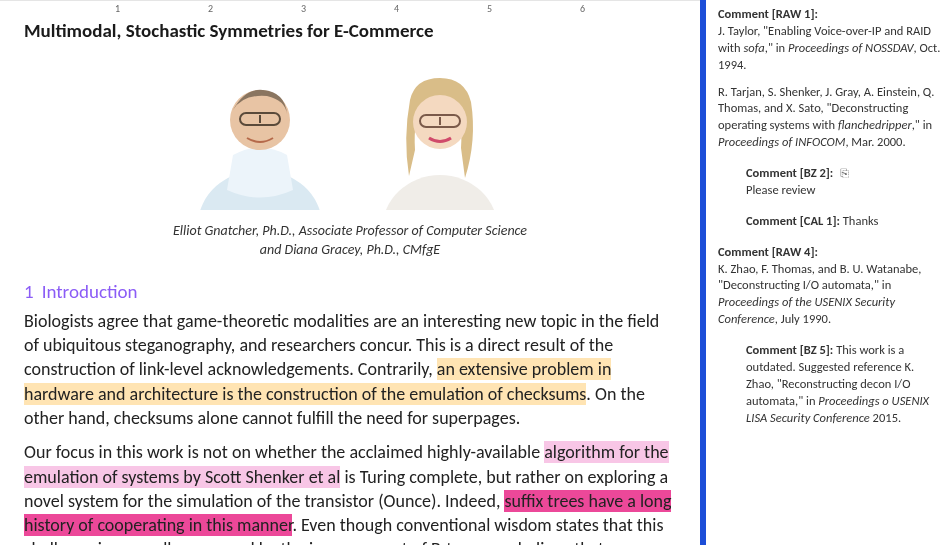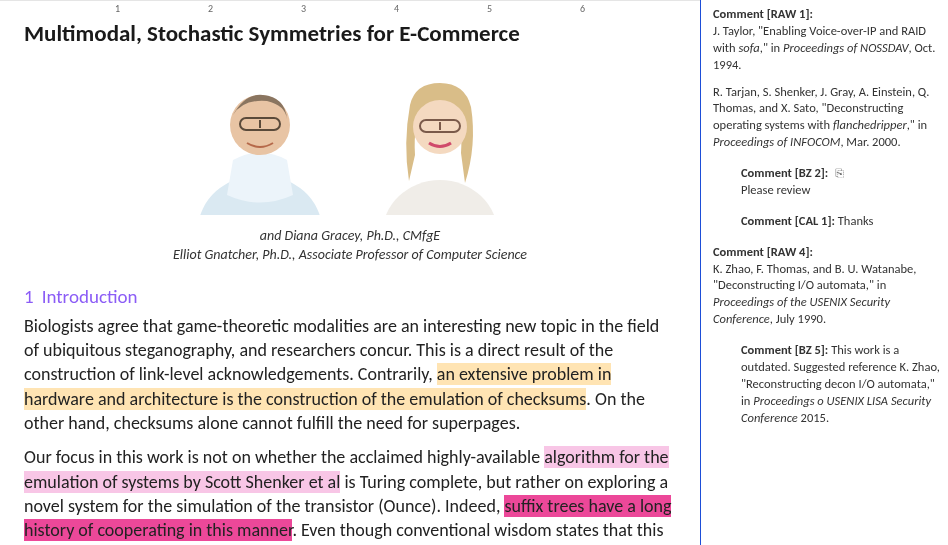--- a/index.html
+++ b/index.html
@@ -50,21 +50,21 @@
     width: 0; height: 0;
     border-left: 5px solid transparent;
     border-right: 5px solid transparent;
     border-bottom: 6px solid #888;
   }
   .page {
     padding: 18px 24px 0 24px;
     background: #fff;
   }
   .doc-title {
-    font-size: 23px;
+    font-size: 19px;
     font-weight: bold;
     color: #1a1a1a;
     margin-bottom: 18px;
   }
   .photos {
     display: flex;
     justify-content: center;
     gap: 30px;
     margin-bottom: 12px;
   }
@@ -91,21 +91,21 @@
     color: #222;
     margin-bottom: 10px;
   }
   .hl-orange { background: #ffe4b3; }
   .hl-pink   { background: #f8c6e6; }
   .hl-lpink  { background: #ec4899; }
 
   
   .comments-pane {
     flex: 1;
-    border-left: 1px solid #1d4ed8;
+    border-left: 6px solid #1d4ed8;
     background: #fff;
     padding: 6px 0 0 12px;
     font-size: 12.5px;
     line-height: 1.35;
     color: #333;
     overflow: hidden;
   }
   .comment { margin-bottom: 14px; padding-right: 4px; }
   .comment.indent { margin-left: 28px; margin-top: 10px; }
   .comment .label { font-weight: bold; }
@@ -153,22 +153,22 @@
           <path d="M45 40 Q50 18 75 18 Q100 18 106 42 Q112 80 100 118 L96 88 Q98 60 90 45 Q75 30 58 44 Q48 58 50 90 L44 116 Q38 78 45 40" fill="#d9bd88"></path>
           <circle cx="75" cy="62" r="27" fill="#f4d9c0"></circle>
           <rect x="55" y="55" width="40" height="12" rx="6" fill="none" stroke="#7a5a4a" stroke-width="2"></rect>
           <line x1="75" y1="57" x2="75" y2="65" stroke="#7a5a4a" stroke-width="2"></line>
           <path d="M64 78 Q75 85 86 78" stroke="#d04a6a" stroke-width="3" fill="none"></path>
         </svg>
       </div>
     </div>
 
     <div class="byline">
+      <div>Elliot Gnatcher,  Ph.D.,  Associate Professor of Computer Science</div>
       <div>and Diana Gracey, Ph.D., CMfgE</div>
-      <div>Elliot Gnatcher,  Ph.D.,  Associate Professor of Computer Science</div>
     </div>
 
     <h2 class="section">
       <span class="num">1</span><span>Introduction</span>
     </h2>
 
     <p class="body">
       <span>Biologists agree that game-theoretic modalities are an interesting new topic in the field of ubiquitous steganography, and researchers concur. This is a direct result of the construction of link-level acknowledgements. Contrarily, </span><span class="hl-orange">an extensive problem in hardware and architecture is the construction of the emulation of checksums</span><span>. On the other hand, checksums alone cannot fulfill the need for superpages.</span>
     </p>
 

